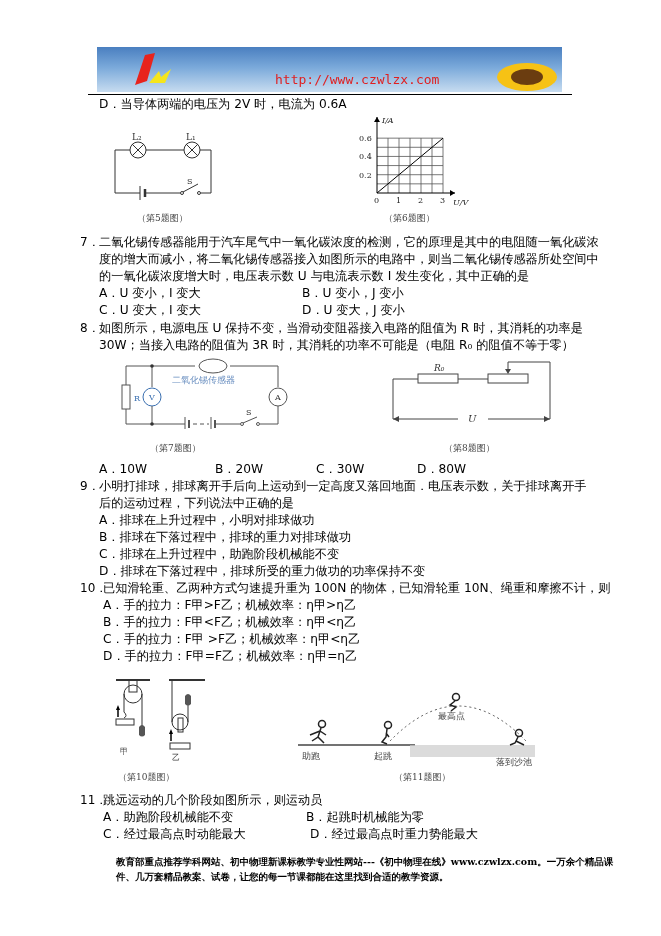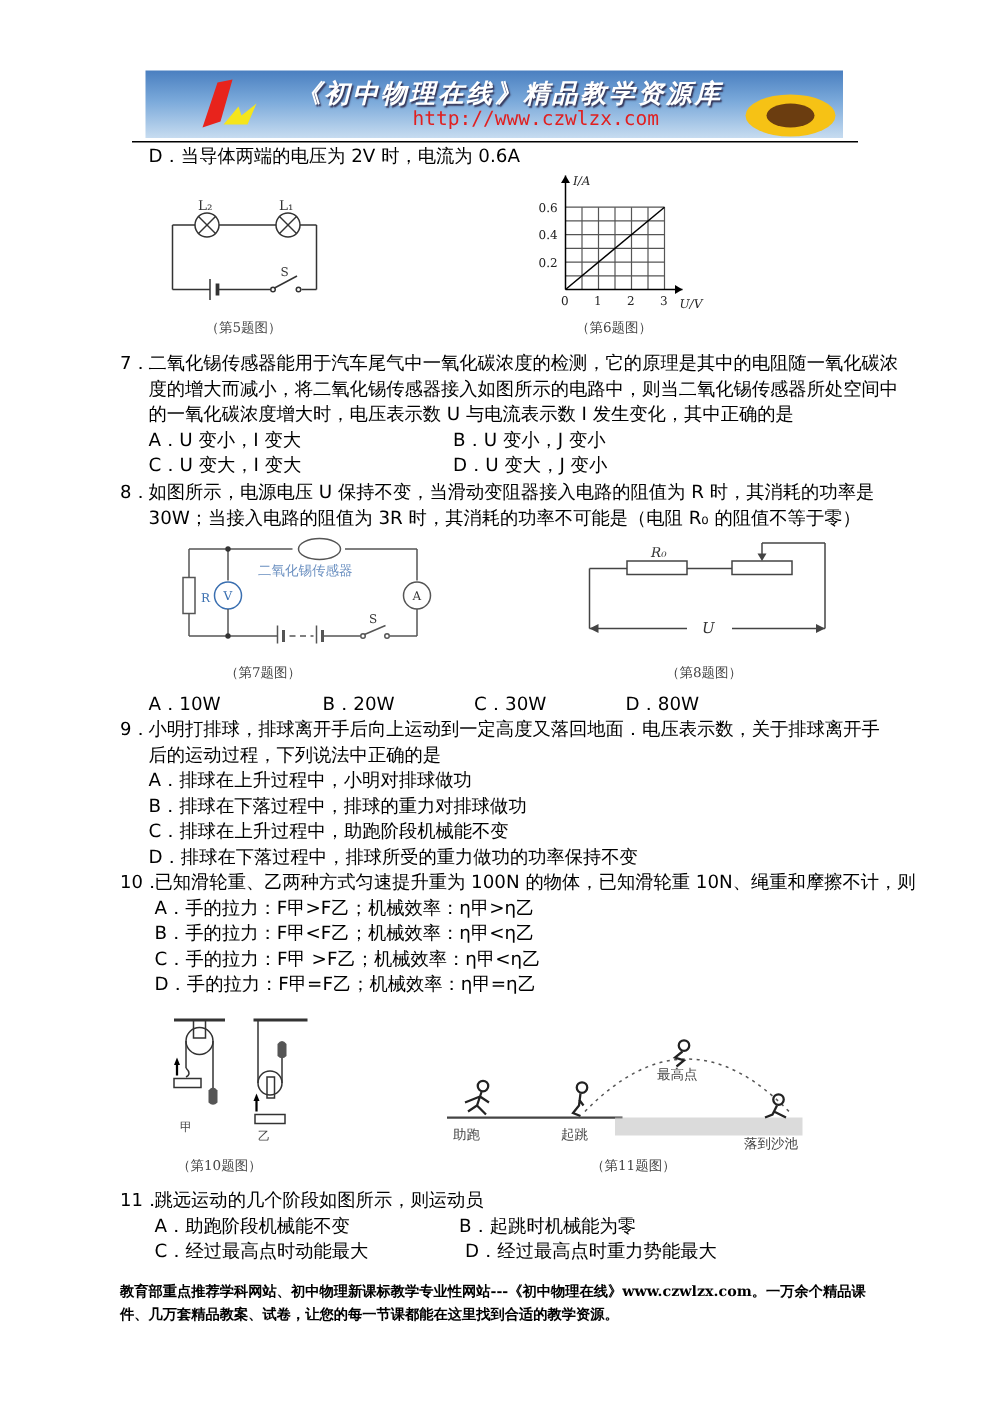--- a/index.html
+++ b/index.html
@@ -5,32 +5,31 @@
   html,body{margin:0;padding:0;background:#fff;}
   body{width:661px;height:936px;position:relative;overflow:hidden;font-family:"DejaVu Serif","Liberation Serif",serif;color:#000;}
   .abs{position:absolute;}
   .banner{left:97px;top:47px;width:465px;height:45px;background:linear-gradient(180deg,#4a7fc0 0%,#7aa9da 45%,#c7dcf0 100%);overflow:hidden;}
   .banner .title{position:absolute;left:100px;top:4px;font-size:17px;color:#fff;letter-spacing:2px;font-style:italic;font-weight:bold;text-shadow:1px 1px 1px #335;white-space:nowrap;font-family:"DejaVu Serif",serif;}
   .banner .url{position:absolute;left:178px;top:25px;font-size:13px;color:#e02020;font-family:"DejaVu Sans Mono",monospace;white-space:nowrap;text-align:right;}
   .rule{left:88px;top:94px;width:484px;height:1px;background:#000;}
   .t{font-size:12.2px;line-height:17px;white-space:nowrap;font-family:"DejaVu Sans","Liberation Sans",sans-serif;}
   .num{font-size:12px;}
   .cap{font-size:9px;color:#444;white-space:nowrap;font-family:"DejaVu Serif",serif;}
-  .footer{font-size:9.5px;line-height:15px;white-space:nowrap;font-weight:bold;font-family:"DejaVu Serif",serif;}
+  .footer{font-size:9.5px;line-height:15px;white-space:nowrap;font-weight:bold;font-family:"DejaVu Serif",serif;margin-left:36px;}
   svg text{font-family:"DejaVu Serif",serif;}
 </style>
 </head>
 <body>
 
 <div class="abs banner">
   <svg class="abs" style="left:30px;top:4px" width="50" height="38">
     <path d="M18 4 L28 2 L20 30 L8 34 Z" fill="#e8231c"></path>
     <path d="M22 32 L32 20 L34 26 L44 18 L38 32 Z" fill="#f5e51c"></path>
   </svg>
-  <div class="title">《初中物理在线》精品教学资源库</div>
   <div class="url">http://www.czwlzx.com</div>
   <svg class="abs" style="left:390px;top:6px" width="75" height="40">
     <ellipse cx="40" cy="24" rx="30" ry="14" fill="#f6c215"></ellipse>
     <ellipse cx="40" cy="24" rx="16" ry="8" fill="#6b3d10"></ellipse>
   </svg>
 </div>
 <div class="abs rule"></div>
 
 <div class="abs t" style="left:99px;top:96px">D．当导体两端的电压为 2V 时，电流为 0.6A</div>
 

